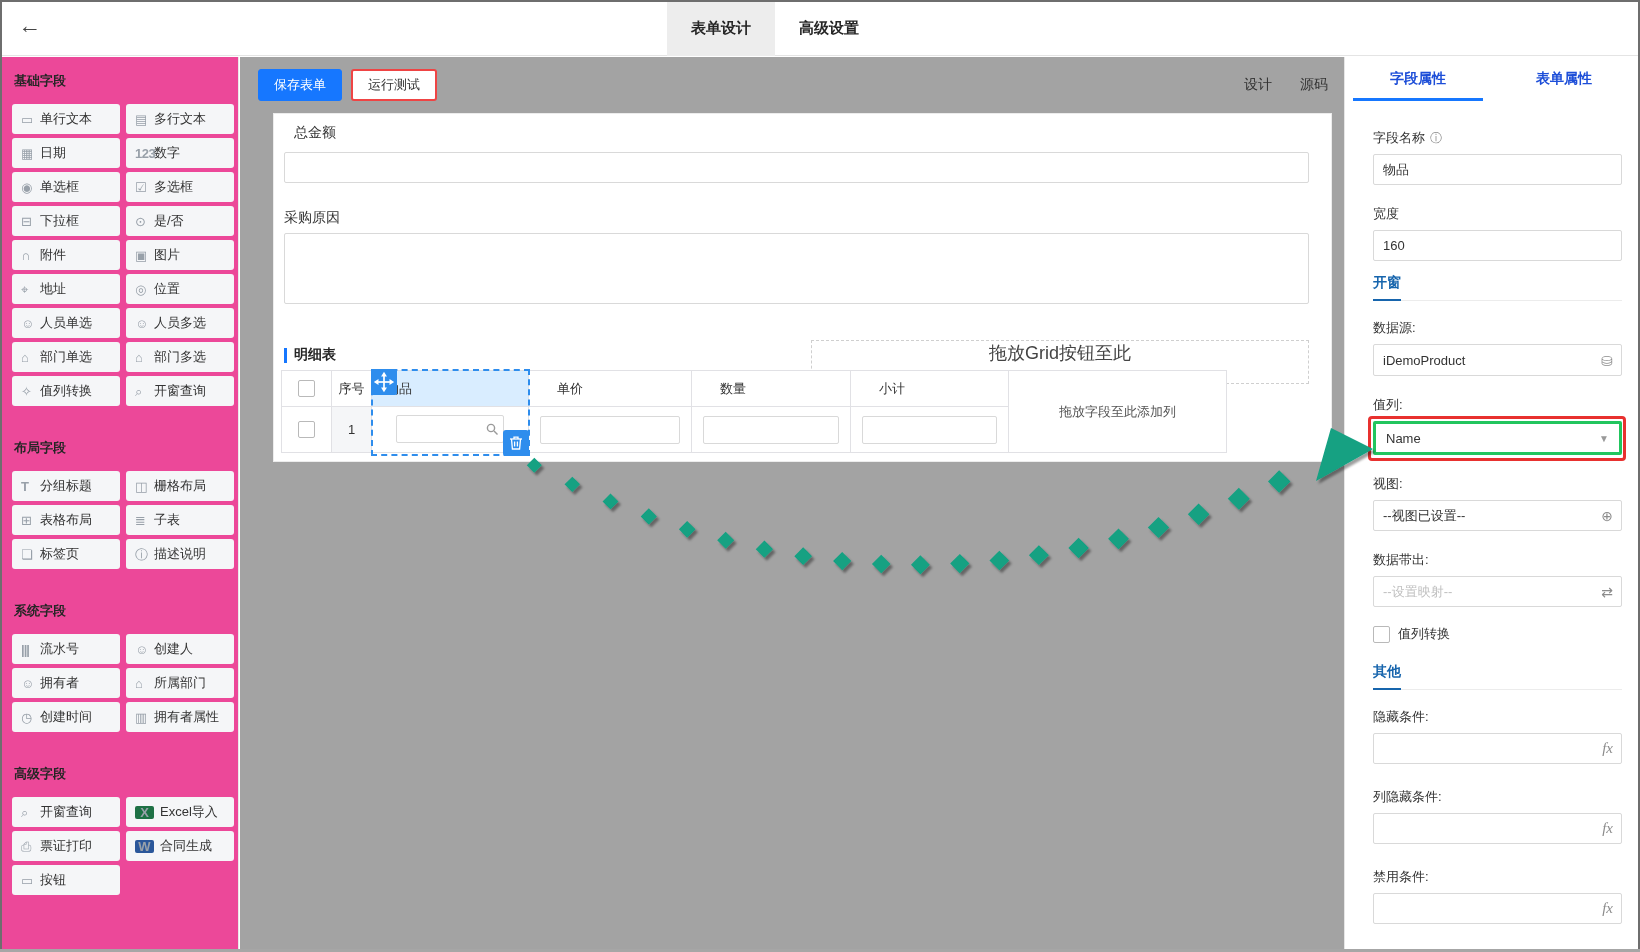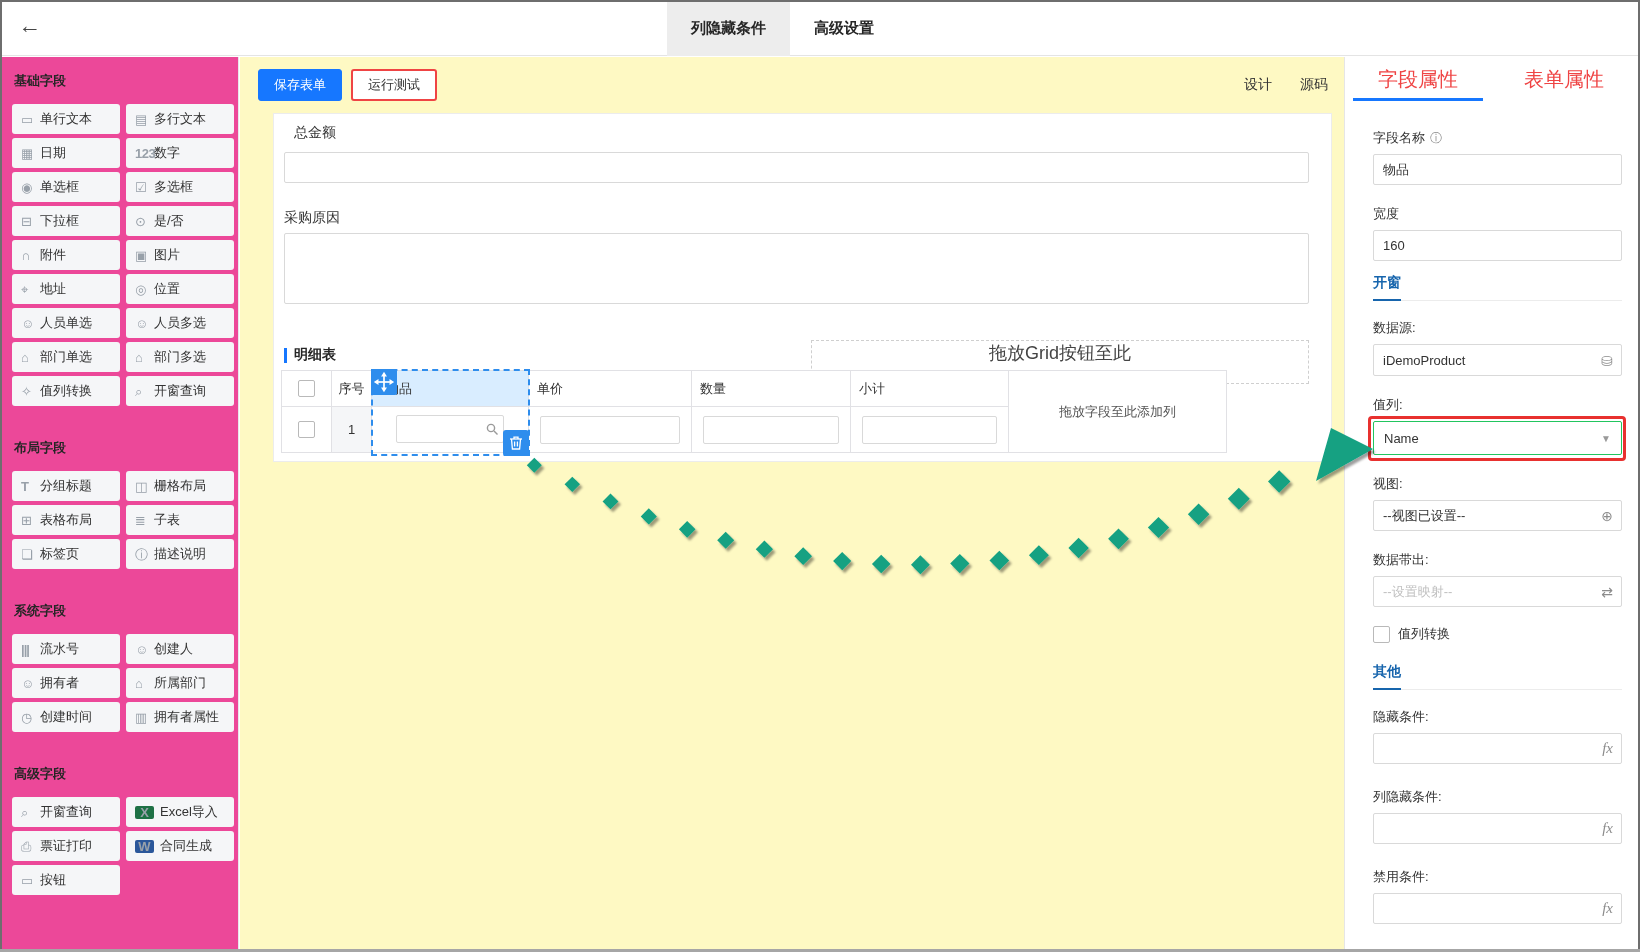--- a/index.html
+++ b/index.html
@@ -27,90 +27,90 @@
   .fbtn .ic{width:19px;flex:none;font-size:13px;color:#98a0a9;line-height:1;}
   .fbtn .lb{font-size:13px;color:#333;white-space:nowrap;}
   .ic-num{font-size:9px;font-weight:700;letter-spacing:-.5px}
   .ic-bars{font-size:10px;font-weight:700;letter-spacing:-1px}
   .ic-t{font-weight:700}
   .ic-excel,.ic-word{display:inline-flex;width:13px;height:13px;border-radius:2px;background:#1e7145;color:#fff;
     font-size:9px;font-weight:700;align-items:center;justify-content:center;margin-right:6px}
   .ic-word{background:#2b579a}
 
   
-  .canvas{position:absolute;left:240px;top:57px;width:1104px;bottom:3px;background:#fef9c3;}
+  .canvas{position:absolute;left:240px;top:57px;width:1104px;bottom:3px;background:#a3a3a3;}
   .toolbar{position:absolute;left:0;top:0;width:100%;height:56px;display:flex;align-items:center;padding:0 14px 0 18px;box-sizing:border-box;}
   .btn{height:32px;padding:0 15px;border-radius:3px;font-size:13px;display:flex;align-items:center;cursor:pointer;box-sizing:border-box;}
   .btn-primary{background:#1677ff;border:1px solid #1677ff;color:#fff;}
   .btn-plain{background:#fff;border:2px solid #ef4444;color:#333;margin-left:9px;}
   .view-tabs{margin-left:auto;display:flex;gap:28px;font-size:14px;color:#333;padding-right:2px;}
   .view-tab{cursor:pointer}
 
   .card{position:absolute;left:33px;top:56px;width:1059px;height:349px;background:#fff;border:1px solid #ececec;box-sizing:border-box;}
   .flabel{position:absolute;font-size:14px;color:#333;}
   .tinput{position:absolute;background:#fff;border:1px solid #d9d9d9;border-radius:2px;box-sizing:border-box;font-size:13px;color:#333;padding:0 8px;font-family:inherit;}
   .griddrop{position:absolute;left:537px;top:226px;width:498px;height:44px;border:1px dashed #cfcfcf;box-sizing:border-box;
     display:flex;align-items:flex-start;justify-content:center;font-size:18px;color:#444;}
   .dt-title{position:absolute;left:10px;top:232px;display:flex;align-items:center;font-size:14px;font-weight:700;color:#262626;}
   .dt-title .bar{width:3px;height:15px;background:#1677ff;margin-right:7px;}
 
   .dtable{position:absolute;left:7px;top:256px;display:grid;grid-template-columns:50px 40px 157px 163px 159px 158px 218px;
     grid-template-rows:36px 46px;border-top:1px solid #e1e1e5;border-left:1px solid #e1e1e5;background:#fff;}
   .c{border-right:1px solid #e1e1e5;border-bottom:1px solid #e1e1e5;display:flex;align-items:center;font-size:13px;color:#333;box-sizing:border-box;position:relative;}
   .cc{justify-content:center}
-  .plh{padding-left:8px}
+  .plh{padding-left:28px}
   .dropcol{grid-column:7;grid-row:1/3;justify-content:center;color:#555;}
   .sel-h{background:#d9edff;}
   .sel-h .hl{margin-left:14px;white-space:nowrap;}
   .idx{background:#f5f6f8;justify-content:center;}
   .cbx{width:15px;height:15px;border:1px solid #b9b9b9;border-radius:2px;background:#fff;cursor:pointer;}
   .cin{width:calc(100% - 22px);margin:0 auto;height:28px;border:1px solid #d9d9d9;border-radius:2px;box-sizing:border-box;padding:0 6px;font-size:13px;font-family:inherit;}
   .item-in{position:absolute;left:24px;top:8px;width:108px;height:28px;border:1px solid #d9d9d9;border-radius:2px;box-sizing:border-box;padding:0 18px 0 6px;font-size:13px;font-family:inherit;}
   .mag{position:absolute;left:114px;top:16px;z-index:1;}
   .sel-rect{position:absolute;left:89px;top:-2px;width:159px;height:87px;border:2px dashed #2e8ded;box-sizing:border-box;pointer-events:none;z-index:2;}
   .hmove{position:absolute;left:89px;top:-2px;width:26px;height:26px;background:#2e8ded;border-radius:2px;z-index:3;display:flex;align-items:center;justify-content:center;cursor:move;}
   .htrash{position:absolute;left:221px;top:59px;width:26px;height:26px;background:#2e8ded;border-radius:3px;z-index:3;display:flex;align-items:center;justify-content:center;cursor:pointer;}
 
   
   .panel{position:absolute;left:1344px;top:57px;right:3px;bottom:3px;background:#fff;border-left:1px solid #e6e6e6;box-sizing:border-box;}
   .ptabs{display:flex;height:44px;}
-  .ptab{flex:1;display:flex;align-items:center;justify-content:center;font-size:20px;font-weight:400;color:#ef4444;position:relative;cursor:pointer;}
+  .ptab{flex:1;display:flex;align-items:center;justify-content:center;font-size:14px;font-weight:700;color:#1d4ed8;position:relative;cursor:pointer;}
   .ptab.active::after{content:"";position:absolute;left:8px;right:8px;bottom:0;height:3px;background:#1677ff;}
   .pbody{padding:28px 15px 0 28px;}
   .plab{font-size:13px;color:#333;margin-bottom:7px;display:flex;align-items:center;gap:5px;}
   .info{color:#8c8c8c;font-size:12px;}
   .pin{position:relative;margin-bottom:20px;}
   .pin.mb12{margin-bottom:12px}
   .pin.mb24{margin-bottom:24px}
   .pinput{width:100%;height:31px;border:1px solid #d9d9d9;border-radius:2px;box-sizing:border-box;background:#fff;
     padding:0 28px 0 9px;font-size:13px;color:#333;font-family:inherit;}
   .pinput.tall{height:32px}
   .pinput::placeholder{color:#c0c0c0;}
   .pic{position:absolute;right:9px;bottom:8px;color:#8c8c8c;font-size:14px;line-height:1;cursor:pointer;}
   .fx{font-family:"Liberation Serif","DejaVu Serif",serif;font-style:italic;font-size:15px;color:#8c8c8c;}
   .psec{border-bottom:1px solid #ececec;margin:2px 0 18px;}
   .psec .st{display:inline-block;font-size:14px;font-weight:600;color:#1765ad;padding-bottom:7px;border-bottom:2px solid #1765ad;margin-bottom:-1px;cursor:pointer;}
-  .pselect{display:flex;align-items:center;justify-content:space-between;height:34px;border:1px solid #22c55e;border-radius:2px;
+  .pselect{display:flex;align-items:center;justify-content:space-between;height:34px;border:3px solid #22c55e;border-radius:2px;
     box-sizing:border-box;background:#fff;padding:0 10px;font-size:13px;color:#333;cursor:pointer;}
   .caret{font-size:10px;color:#999;}
   .red-ring{position:absolute;left:-5px;right:-4px;top:-5px;bottom:-6px;border:3px solid #e8312f;border-radius:4px;pointer-events:none;z-index:5;}
   .chkrow{display:flex;align-items:center;gap:8px;margin:18px 0 19px;font-size:13px;color:#333;}
 
   
   #arrow-svg{position:absolute;left:0;top:0;z-index:50;pointer-events:none;}
 </style>
 </head>
 <body>
 
 <div class="window">
 
   <div class="app-header">
     <div class="back">←</div>
     <div class="hd-tabs">
-      <div class="hd-tab active">列隐藏条件</div>
+      <div class="hd-tab active">表单设计</div>
       <div class="hd-tab">高级设置</div>
     </div>
   </div>
 
   <aside class="sidebar">
     <div id="sidebar-sections">
         <div class="side-sec">
           <div class="sec-title">基础字段</div>
           <div class="side-grid">
             <div class="fbtn">

